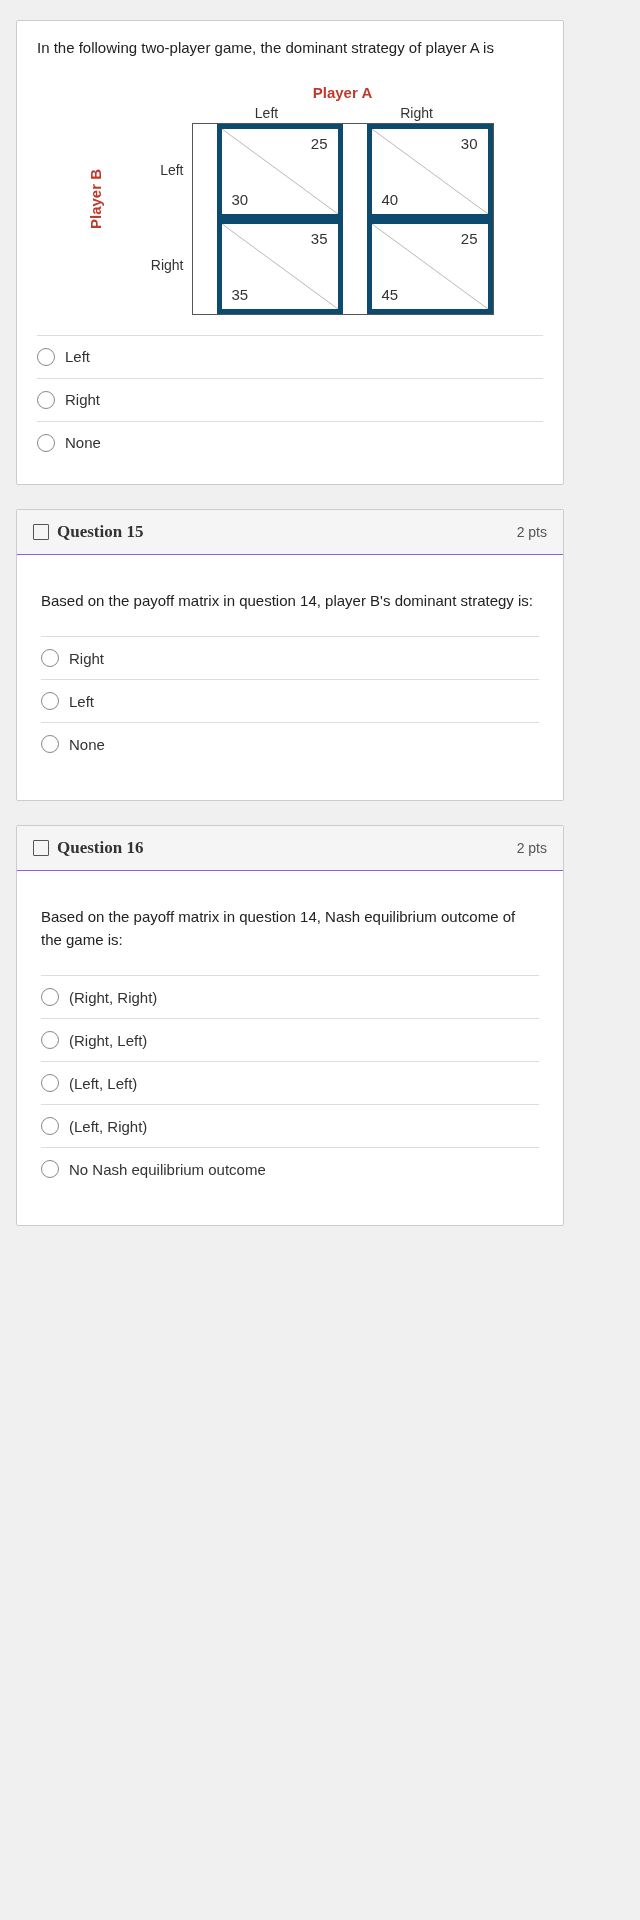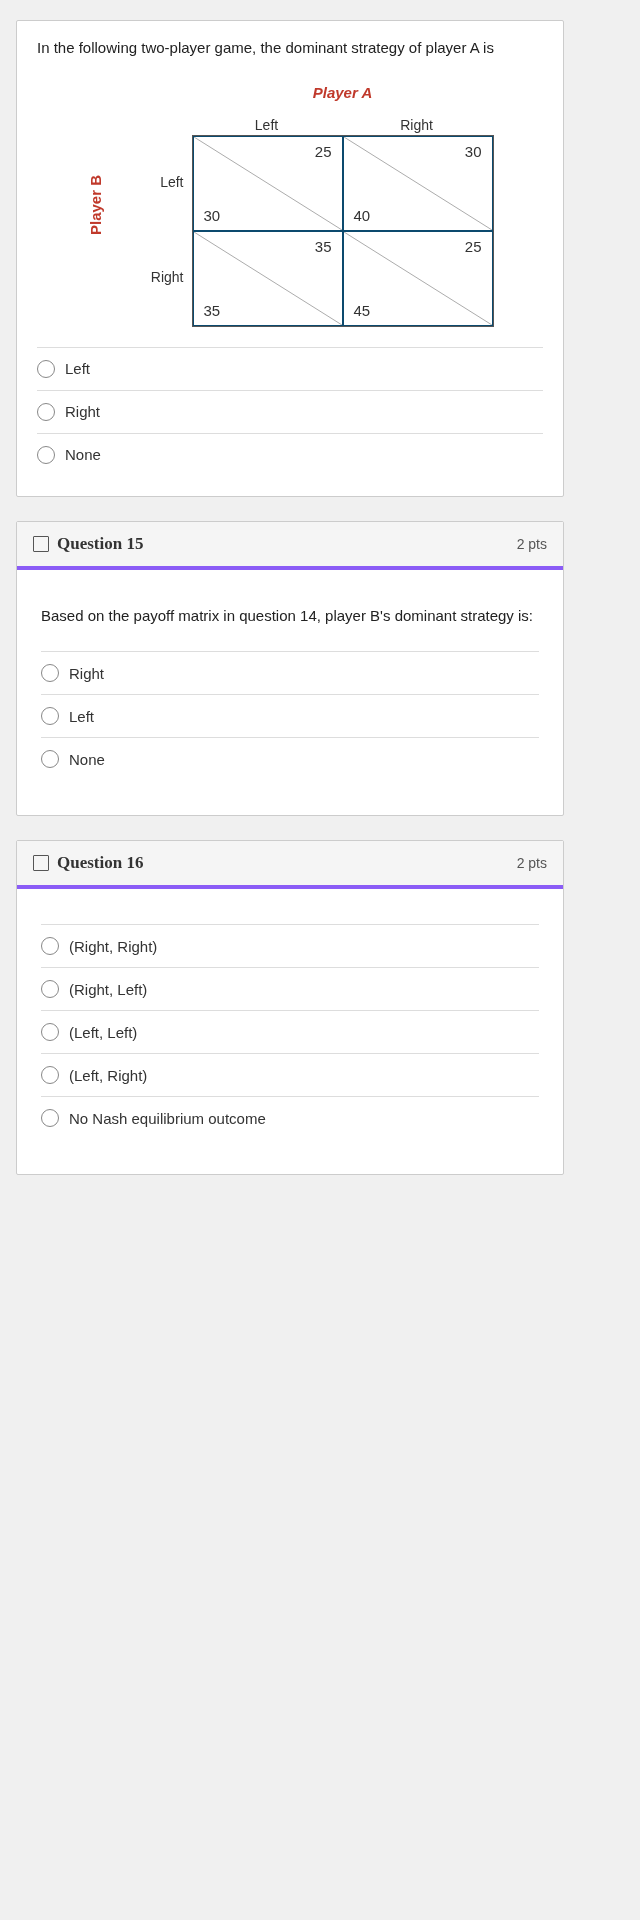--- a/index.html
+++ b/index.html
@@ -21,21 +21,21 @@
 
     
     .question-card {
       background: #fff;
       border: 1px solid #ccc;
       border-radius: 2px;
     }
 
     .question-header {
       background: #f5f5f5;
-      border-bottom: 4px solid #8b5cf6;
+      border-bottom: 1px solid #8b5cf6;
       padding: 12px 16px;
       display: flex;
       justify-content: space-between;
       align-items: center;
     }
 
     .question-header-title {
       font-size: 17px;
       font-weight: bold;
       color: #333;
@@ -137,22 +137,21 @@
     }
 
     .matrix-right-section {
       display: flex;
       flex-direction: column;
     }
 
     .player-a-row {
       display: flex;
       justify-content: center;
-      margin-bottom: 16px;
-      font-style: italic;
+      margin-bottom: 4px;
     }
 
     .player-a-label-text {
       color: #c0392b;
       font-size: 15px;
       font-weight: bold;
       font-family: Arial, sans-serif;
       margin-left: 80px;
     }
 
@@ -192,23 +191,24 @@
     }
 
     .payoff-grid {
       display: grid;
       grid-template-columns: 150px 150px;
       grid-template-rows: 95px 95px;
       border: 1.5px solid #555;
     }
 
     .payoff-cell {
-      border: 1px solid #0c4a6e;
+      border: 5px solid #0c4a6e;
       position: relative;
       overflow: hidden;
+      margin-left: 24px;
     }
 
     .payoff-cell .diag-line {
       position: absolute;
       top: 0; left: 0; right: 0; bottom: 0;
       pointer-events: none;
     }
 
     .payoff-cell .diag-line svg {
       width: 100%;
@@ -355,20 +355,21 @@
 
   <div class="question-card">
     <div class="question-header">
       <div class="question-header-title">
         <span class="checkbox-icon"></span>
         <span>Question 16</span>
       </div>
       <span class="question-pts">2 pts</span>
     </div>
     <div class="question-body">
+      <p class="question-text">Based on the payoff matrix in question 14, Nash equilibrium outcome of the game is:</p>
       <ul class="options-list">
         <li class="option-item">
           <span class="radio-circle"></span>
           <span class="option-label">(Right, Right)</span>
         </li>
         <li class="option-item">
           <span class="radio-circle"></span>
           <span class="option-label">(Right, Left)</span>
         </li>
         <li class="option-item">

